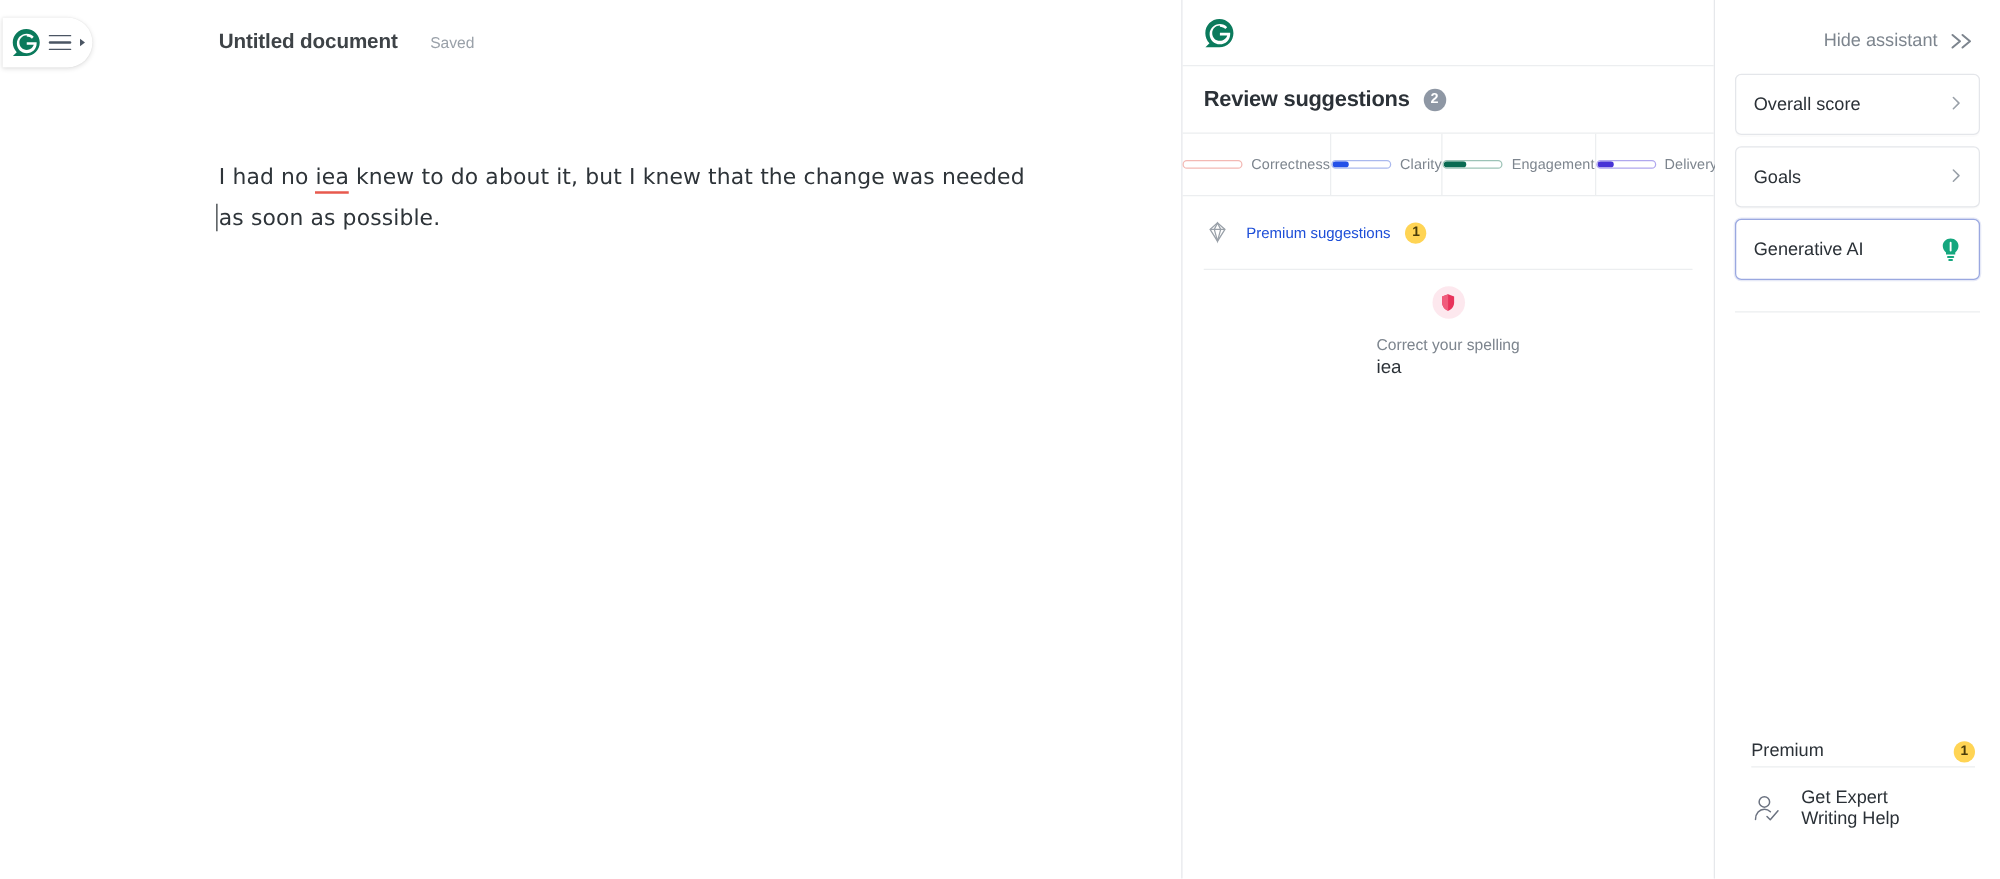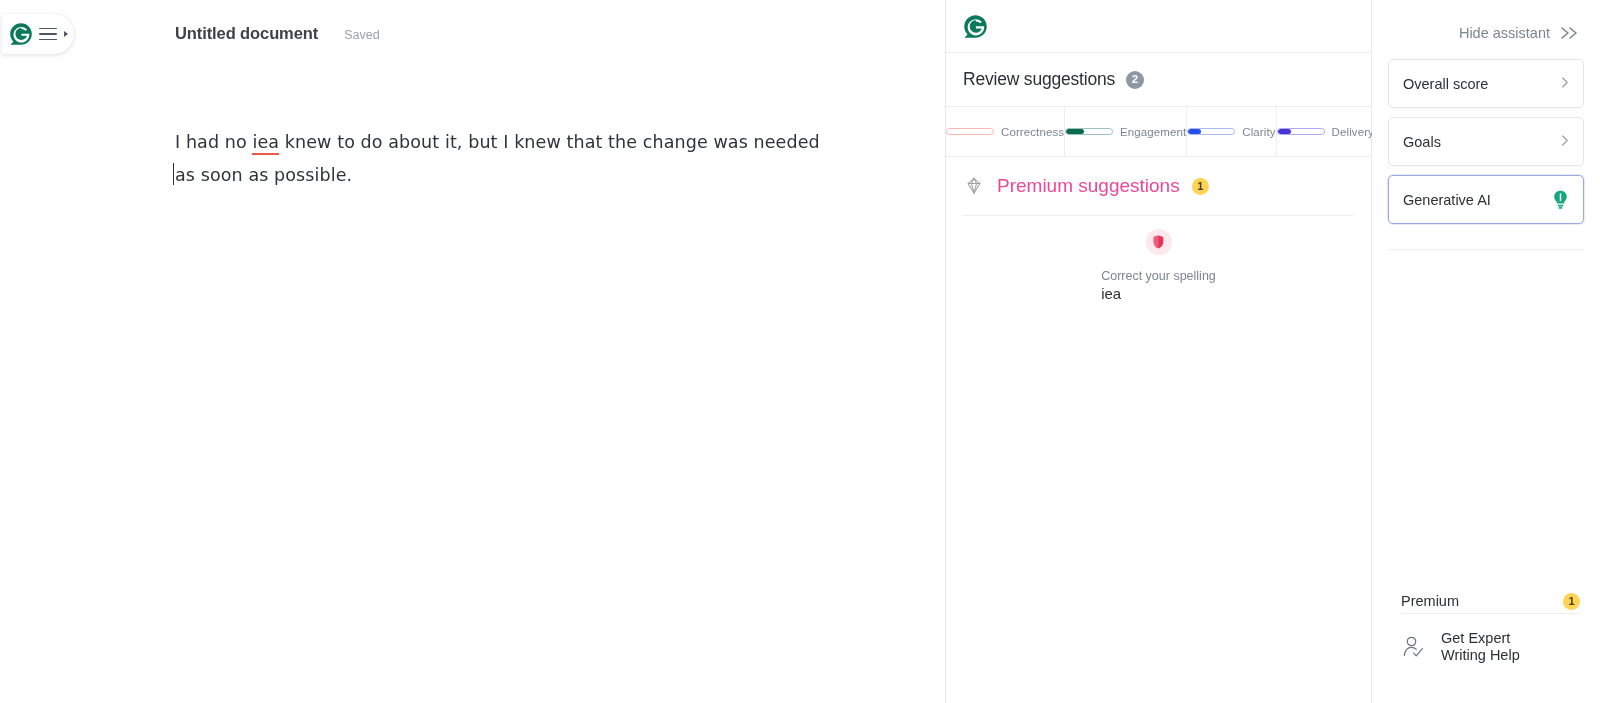--- a/index.html
+++ b/index.html
@@ -124,21 +124,21 @@
 
   .sugg-title-row {
     height: 53px;
     display: flex;
     align-items: center;
     padding-left: 17px;
     gap: 11px;
   }
   .sugg-title {
     font-size: 17.5px;
-    font-weight: normal;
+    font-weight: bold;
     color: #2b3137;
     letter-spacing: -0.2px;
   }
   .count-badge {
     width: 18px; height: 18px;
     border-radius: 50%;
     background: #8e97a4;
     color: #ffffff;
     font-size: 11.5px;
     font-weight: bold;
@@ -186,22 +186,22 @@
   .premium-row {
     height: 58px;
     display: flex;
     align-items: center;
     padding-left: 17px;
     gap: 12px;
     cursor: pointer;
   }
   .gem-icon { width: 22px; height: 22px; display: block; flex: 0 0 auto; }
   .premium-label {
-    font-size: 19px;
-    color: #ec4899;
+    font-size: 12px;
+    color: #1d4ed8;
   }
   .amber-badge {
     min-width: 17px; height: 17px;
     border-radius: 9px;
     background: #ffd454;
     color: #4a3c0a;
     font-size: 11px;
     font-weight: bold;
     display: flex; align-items: center; justify-content: center;
     padding: 0 4px;
@@ -400,30 +400,30 @@
     </div>
 
     <div class="cat-tabs">
       <div class="cat-tab">
         <span class="cat-bar" style="border-color: rgb(243, 185, 180);">
             <i class="fill" style="width: 0%; background: rgb(232, 89, 78);"></i>
           </span>
         <span class="cat-label">Correctness</span>
       </div>
       <div class="cat-tab">
+        <span class="cat-bar" style="border-color: rgb(170, 185, 238);">
+            <i class="fill" style="width: 28%; background: rgb(35, 80, 232);"></i>
+          </span>
+        <span class="cat-label">Clarity</span>
+      </div>
+      <div class="cat-tab">
         <span class="cat-bar" style="border-color: rgb(157, 195, 183);">
             <i class="fill" style="width: 38%; background: rgb(10, 107, 82);"></i>
           </span>
         <span class="cat-label">Engagement</span>
-      </div>
-      <div class="cat-tab">
-        <span class="cat-bar" style="border-color: rgb(170, 185, 238);">
-            <i class="fill" style="width: 28%; background: rgb(35, 80, 232);"></i>
-          </span>
-        <span class="cat-label">Clarity</span>
       </div>
       <div class="cat-tab">
         <span class="cat-bar" style="border-color: rgb(176, 168, 238);">
             <i class="fill" style="width: 30%; background: rgb(71, 51, 214);"></i>
           </span>
         <span class="cat-label">Delivery</span>
       </div>
     </div>
 
     <div class="premium-row">

